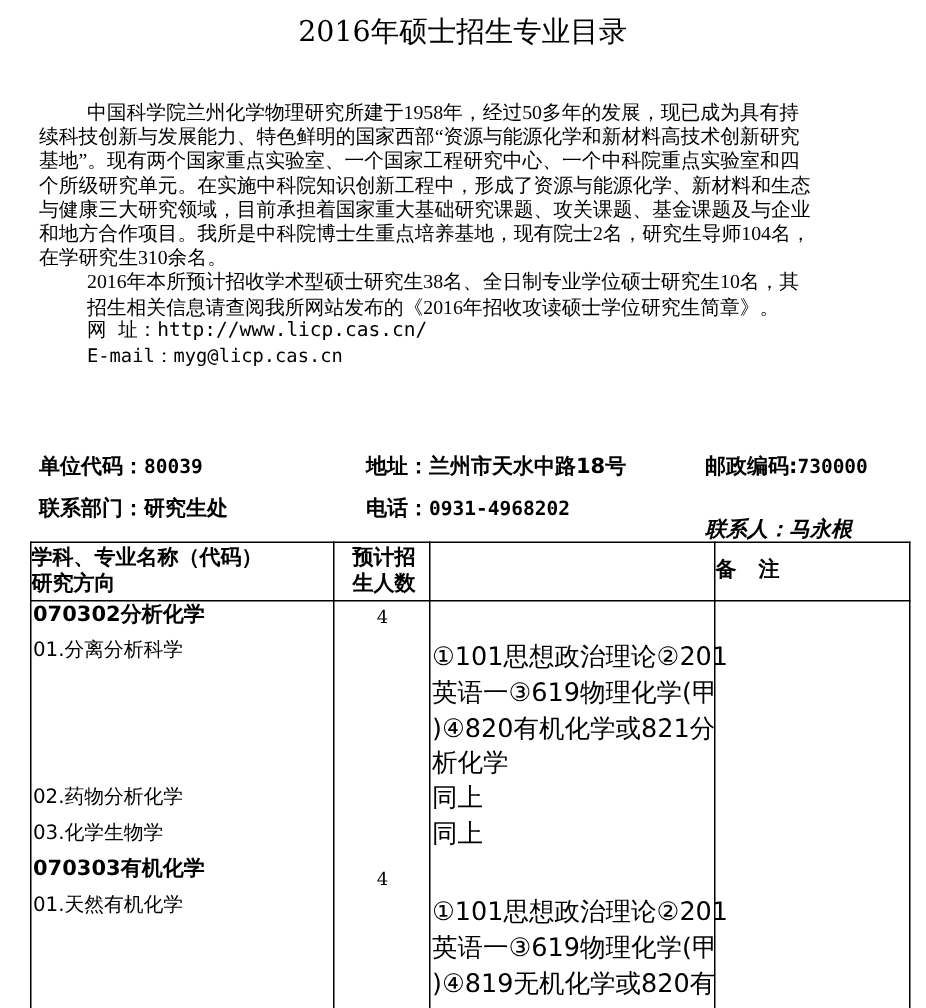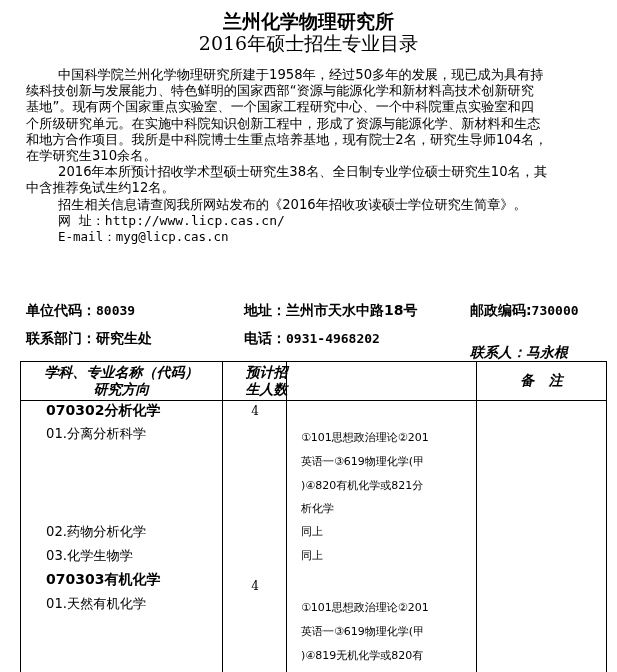--- a/index.html
+++ b/index.html
@@ -30,21 +30,21 @@
 
     .intro {
       position: absolute;
       left: 26px;
       top: 67px;
       width: 580px;
       font-size: 13.2px;
       line-height: 16.2px;
       letter-spacing: 0px;
     }
-    .intro .line { white-space: nowrap; height: 16.2px; }
+    .intro .line { white-space: nowrap; height: 16.2px; font-family: Liberation Serif, serif; }
     .intro .indent { padding-left: 32px; }
 
     .info {
       position: absolute;
       left: 0;
       top: 0;
       width: 617px;
       font-size: 14px;
       font-weight: bold;
     }
@@ -69,69 +69,64 @@
     }
     .tbl .hline, .tbl .vline {
       position: absolute;
       background: #000;
     }
     .tbl .vline { width: 1px; top: 0; height: 330px; }
     .tbl .hline { height: 1px; left: 0; width: 587px; }
 
     .hdr {
       position: absolute;
-      text-align: center;
       font-weight: bold;
       font-size: 14px;
       line-height: 17px;
-      font-style: italic;
     }
     .cell-txt {
       position: absolute;
       white-space: nowrap;
       font-size: 13.2px;
       line-height: 16px;
-      margin-left: 24px;
     }
     .bold-major {
       font-weight: bold;
       font-size: 14px;
     }
     .num {
       position: absolute;
       font-family: "DejaVu Serif", serif;
       font-size: 12px;
       text-align: center;
       width: 64px;
     }
     .exam-line {
       position: absolute;
       white-space: nowrap;
-      font-size: 11px;
+      font-size: 17px;
       line-height: 16px;
-      margin-left: 13px;
     }
   </style>
 </head>
 <body>
 
 <div class="title-block">
-  <div class="t1">兰州化学物理研究所</div>
   <div class="t2">2016年硕士招生专业目录</div>
 </div>
 
 <div class="intro">
   <div class="line indent">中国科学院兰州化学物理研究所建于1958年，经过50多年的发展，现已成为具有持</div>
   <div class="line">续科技创新与发展能力、特色鲜明的国家西部“资源与能源化学和新材料高技术创新研究</div>
   <div class="line">基地”。现有两个国家重点实验室、一个国家工程研究中心、一个中科院重点实验室和四</div>
   <div class="line">个所级研究单元。在实施中科院知识创新工程中，形成了资源与能源化学、新材料和生态</div>
+  <div class="line">与健康三大研究领域，目前承担着国家重大基础研究课题、攻关课题、基金课题及与企业</div>
   <div class="line">和地方合作项目。我所是中科院博士生重点培养基地，现有院士2名，研究生导师104名，</div>
   <div class="line">在学研究生310余名。</div>
   <div class="line indent">2016年本所预计招收学术型硕士研究生38名、全日制专业学位硕士研究生10名，其</div>
-  <div class="line">中含推荐免试生约12名。</div>
   <div class="line indent">招生相关信息请查阅我所网站发布的《2016年招收攻读硕士学位研究生简章》。</div>
   <div class="line indent" style="font-family:'DejaVu Sans Mono', monospace; font-size:13px;">网  址：http://www.licp.cas.cn/</div>
   <div class="line indent" style="font-family:'DejaVu Sans Mono', monospace; font-size:12.5px;">E-mail：myg@licp.cas.cn</div>
 </div>
 
 <div class="info">
   <div class="cell" style="left:26px; top:302px;">
     <span>单位代码：</span><span class="v">80039</span>
   </div>
   <div class="cell" style="left:244px; top:302px;">

